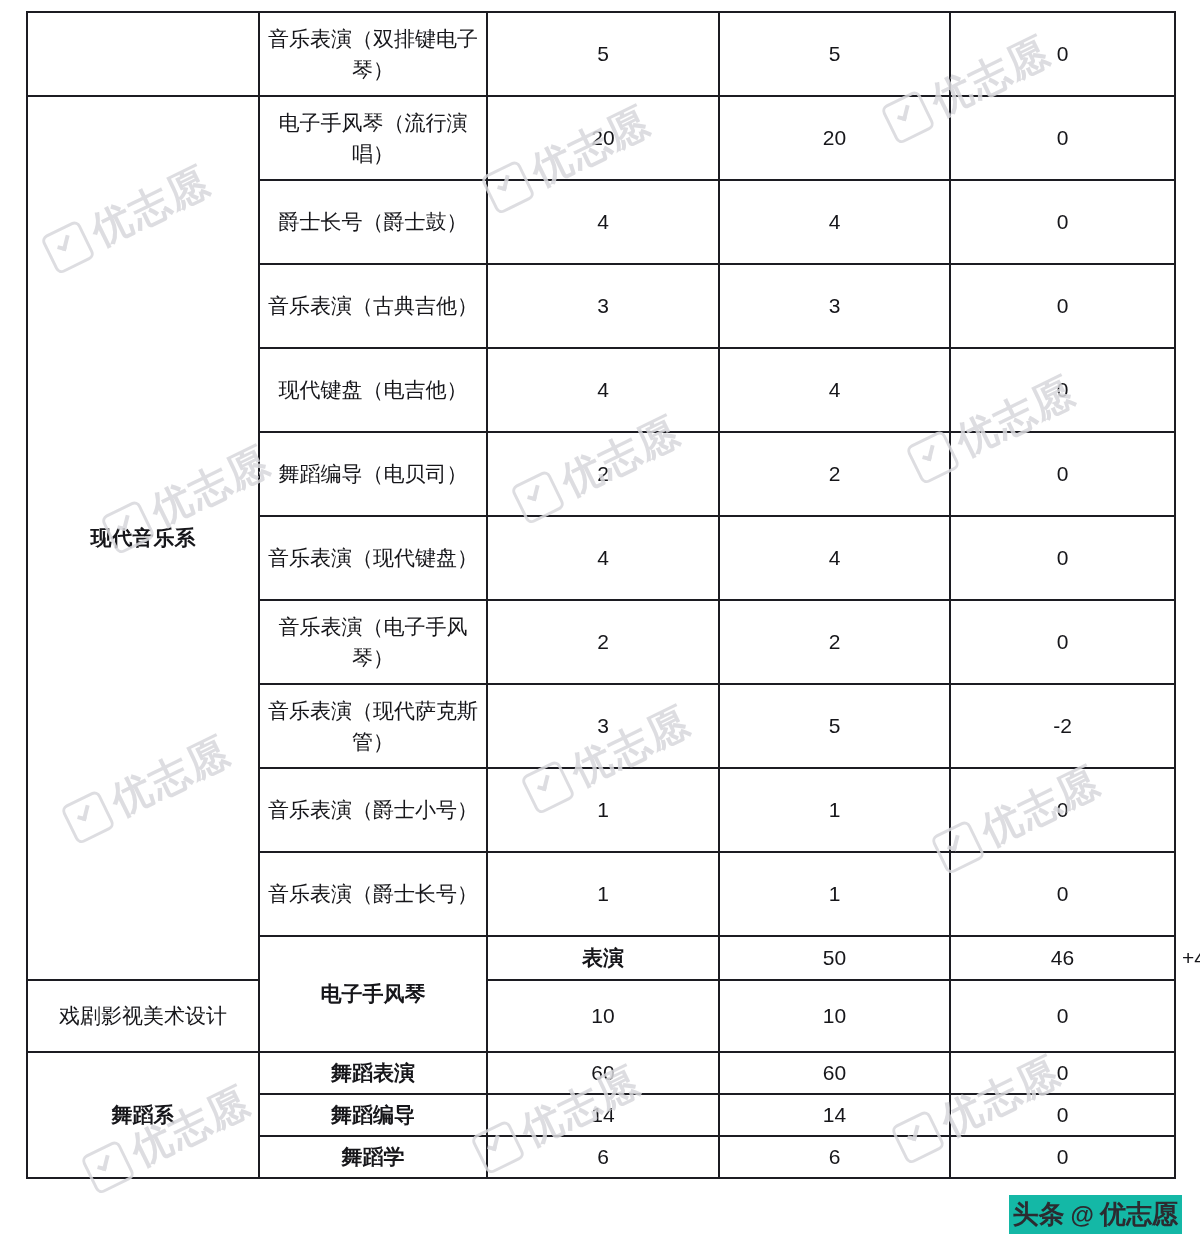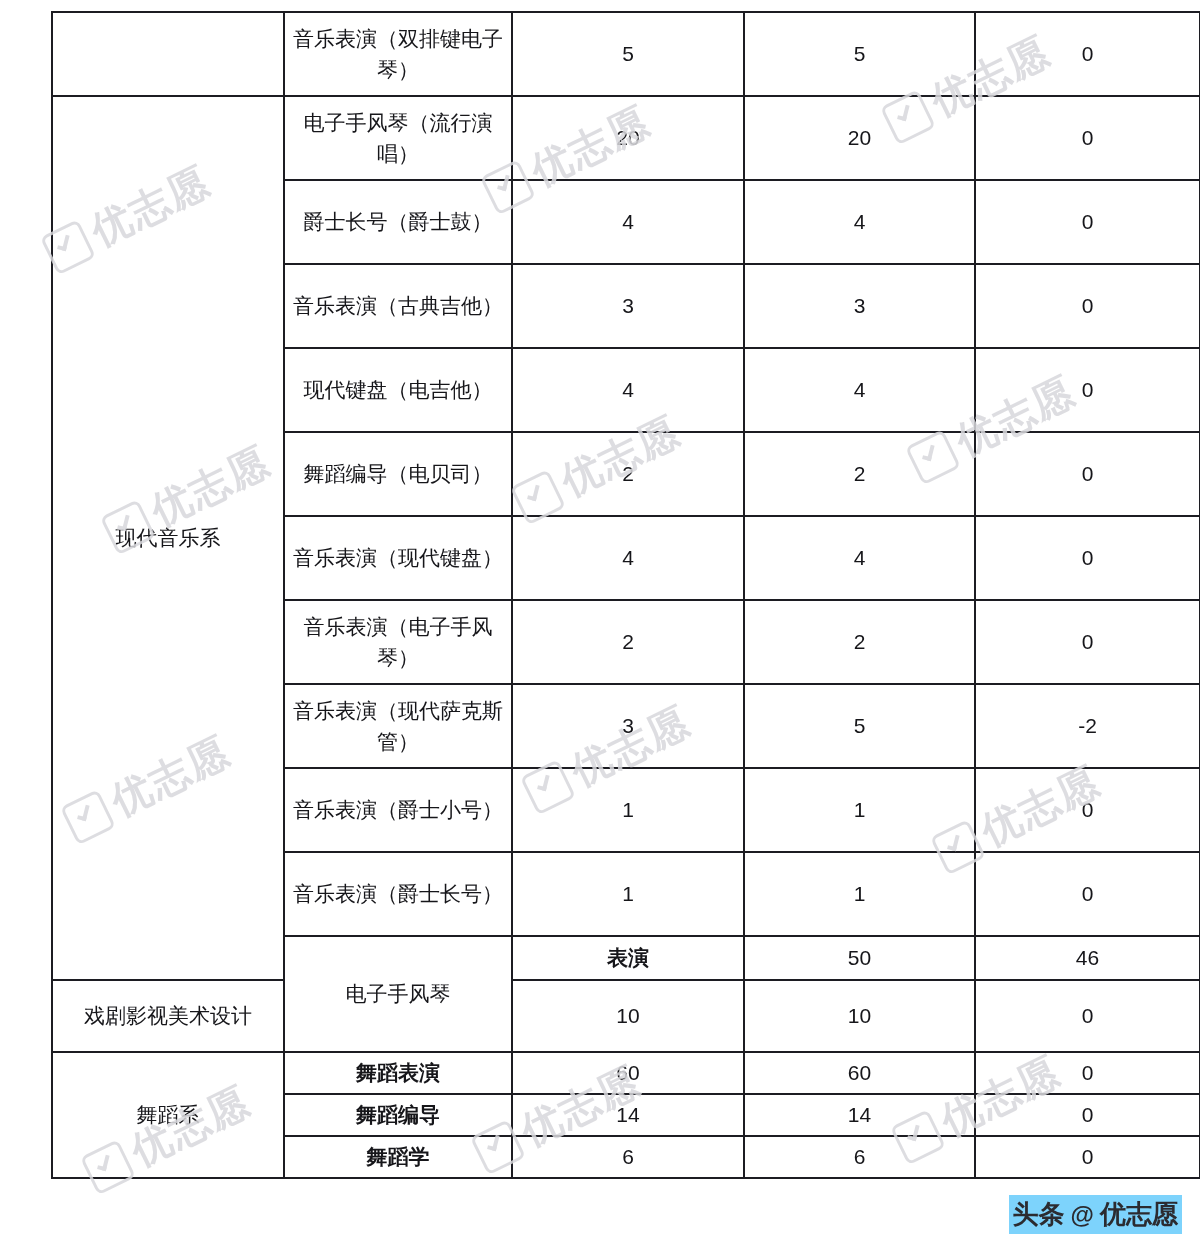--- a/index.html
+++ b/index.html
@@ -63,35 +63,34 @@
 
   table.grid {
     position: absolute;
     left: 26px;
     top: 11px;
     width: 1148px;
     border-collapse: collapse;
     table-layout: fixed;
     z-index: 2;
     background: transparent;
-    margin-left: 25px;
   }
   table.grid td {
     border: 2px solid #1c1c22;
     text-align: center;
     vertical-align: middle;
     color: #16161a;
     font-size: 21px;
     line-height: 1.5;
     padding: 4px 6px;
     font-family: "Liberation Sans", sans-serif;
     background: transparent;
   }
   td.dept {
-    font-weight: normal;
+    font-weight: bold;
     font-size: 22px;
   }
   td.major {
     font-size: 21px;
   }
   td.major.bold { font-weight: bold; border-radius: 15px; }
   td.num {
     font-size: 21px;
   }
   .col-dept { width: 232px; }
@@ -111,21 +110,21 @@
     right: 18px;
     bottom: 10px;
     z-index: 8;
     display: flex;
     align-items: center;
     gap: 6px;
     font-size: 26px;
     font-weight: bold;
     color: #2b2b30;
     font-family: "Liberation Sans", sans-serif;
-    background: #7dd3fc;
+    background: #14b8a6;
     padding: 2px 4px;
   }
   .source .tt {
     font-size: 26px;
     font-weight: bold;
   }
   .source .at { font-size: 24px; }
 </style>
 </head>
 <body>

